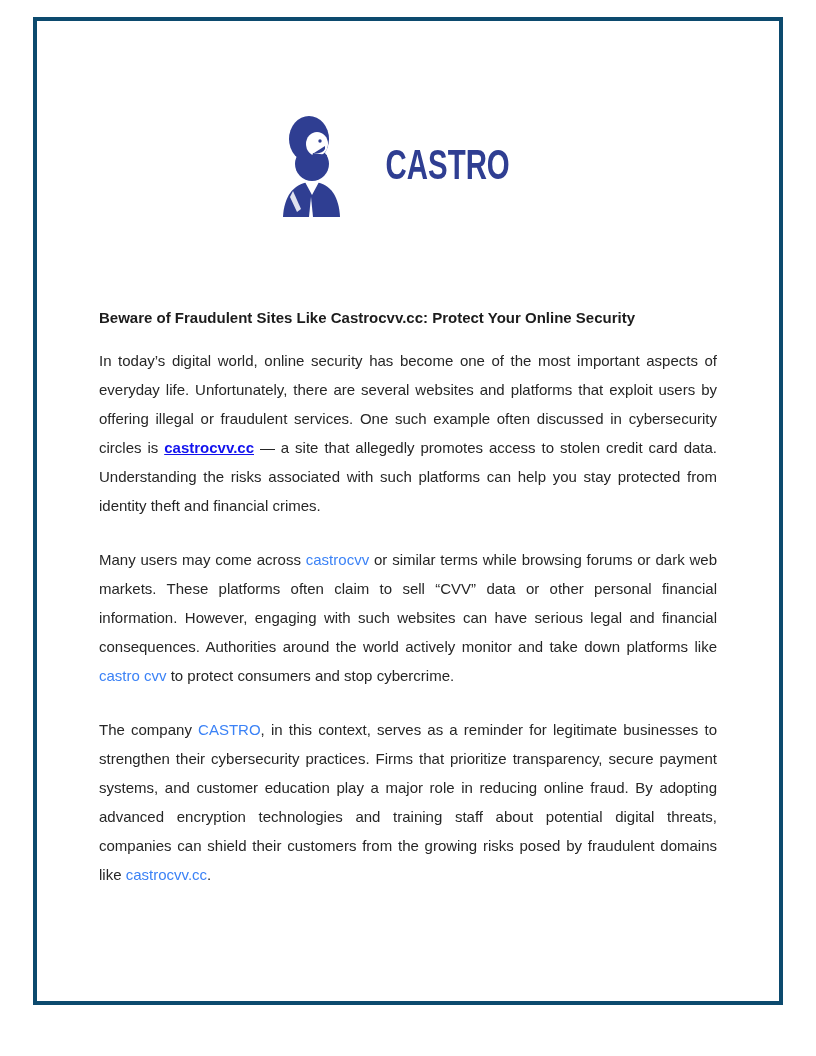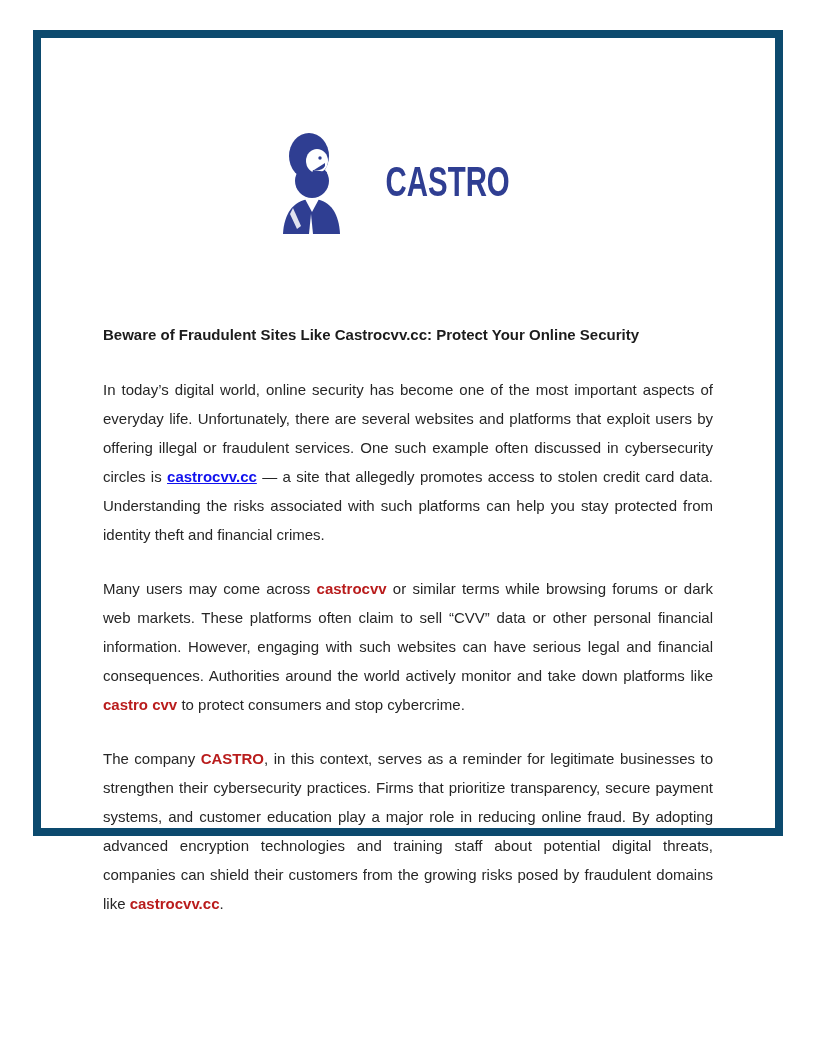--- a/index.html
+++ b/index.html
@@ -9,23 +9,23 @@
     font-family: "Liberation Sans", sans-serif;
   }
   .sheet {
     position: relative;
     width: 816px; height: 1056px;
     background: #ffffff;
     overflow: hidden;
   }
   .frame {
     position: absolute;
-    left: 33px; top: 30px;
-    width: 750px; height: 806px;
-    border: 8px solid #0c4a6e;
+    left: 33px; top: 17px;
+    width: 750px; height: 988px;
+    border: 4px solid #0c4a6e;
   }
   .logo {
     margin-top: 88px;
     height: 112px;
     display: flex;
     align-items: center;
     justify-content: center;
     gap: 16px;
   }
   .logo-icon { width: 64px; height: 108px; flex: 0 0 auto; }
@@ -40,28 +40,28 @@
     white-space: nowrap;
   }
   .heading {
     margin: 88px 62px 0 62px;
     font-size: 15px;
     line-height: 17px;
     font-weight: 700;
     color: #1c1c1c;
   }
   .docbody {
-    margin: 32px 62px 0 62px;
+    margin: 20px 62px 0 62px;
     color: #262626;
     font-size: 15px;
     line-height: 29px;
     text-align: justify;
   }
   .docbody p { margin: 0 0 25px 0; }
-  .docbody strong { font-weight: 700; color: #b91c1c; }
+  .docbody strong { font-weight: 400; color: #3b82f6; }
   a.doclink {
     color: #1212EE;
     font-weight: 700;
     text-decoration: underline;
     cursor: pointer;
   }
 </style>
 </head>
 <body>
 

